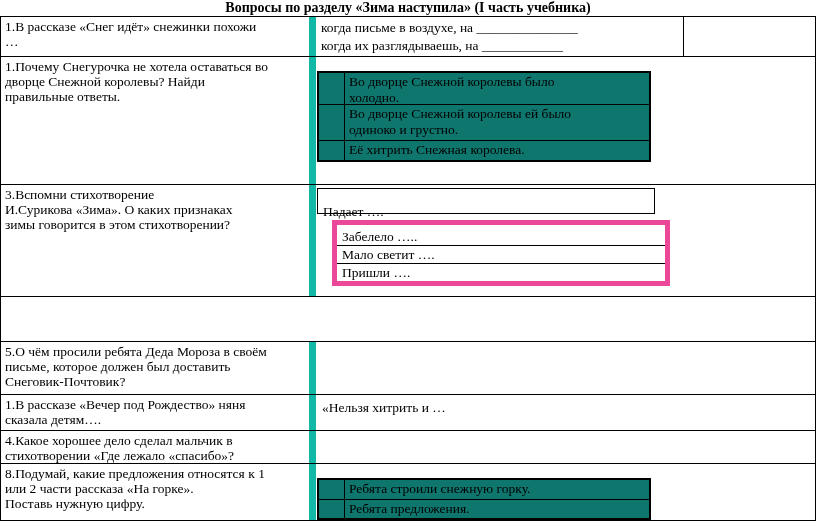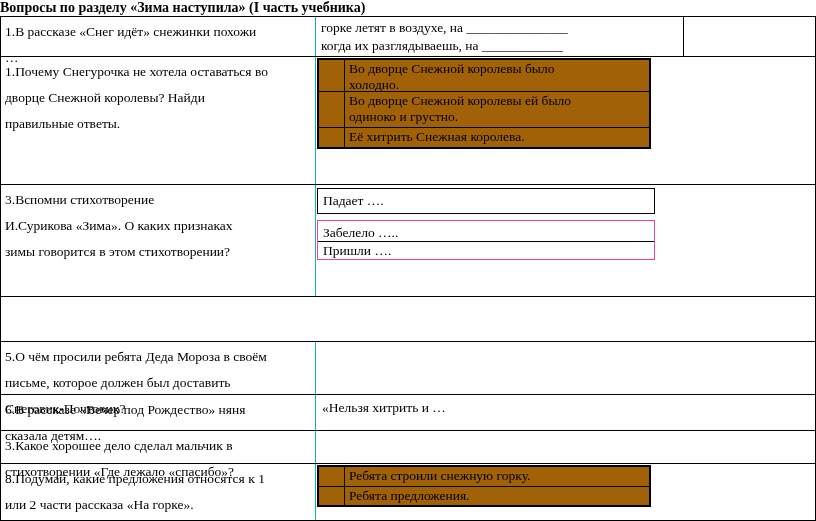--- a/index.html
+++ b/index.html
@@ -1,60 +1,60 @@
 <!DOCTYPE html>
 <html><head>
 <meta charset="utf-8">
 <style>
   *{box-sizing:border-box;margin:0;padding:0}
   html,body{width:816px;height:521px;background:#fff;overflow:hidden}
   body{font-family:"Liberation Serif","DejaVu Serif",serif;color:#000;font-size:13.5px}
-  .title{font-weight:bold;font-size:14px;line-height:16px;height:16px;text-align:left}
+  .title{font-weight:bold;font-size:14px;line-height:16px;height:16px;text-align:center}
   .table{width:816px;border:1px solid #000}
   .row{display:flex;border-bottom:1px solid #000;width:100%}
   .row:last-child{border-bottom:none}
-  .qcell{width:315px;min-width:315px;border-right:1px solid #14b8a6;padding:2px 3px 0 4px;line-height:26px;white-space:pre-line}
+  .qcell{width:315px;min-width:315px;border-right:7px solid #14b8a6;padding:2px 3px 0 4px;line-height:15px;white-space:pre-line}
   .acell{flex:1;position:relative}
   .r1{height:40px}
   .r2{height:128px}
   .r3{height:112px}
   .r4{height:45px}
   .r5{height:53px}
   .r6{height:36px}
   .r7{height:33px}
   .r8{height:56px}
   .r1box{width:368px;height:100%;border-right:1px solid #000;padding:2px 0 0 5px;line-height:18px}
-  .nested{border:2px solid #000;width:334px;margin:1px 0 0 1px;background:#a16207}
+  .nested{border:2px solid #000;width:334px;margin:14px 0 0 1px;background:#0f766e}
   .nrow{display:flex;border-bottom:1px solid #000}
   .nrow:last-child{border-bottom:none}
   .ncheck{width:26px;min-width:26px;border-right:1px solid #000}
   .ntext{padding:1px 4px 0 4px;line-height:16px;white-space:pre-line;flex:1}
   .n2a{height:32px}.n2b{height:36px}.n2c{height:36px}.n2d{height:19px}
   .n8a{height:20px}.n8b{height:18px}
-  .box1{margin:3px 16px 0 1px;width:338px;border:1px solid #000;height:26px;padding:3px 0 0 5px;line-height:17px}
-  .group{margin:6px 0 0 1px;width:338px;border:1px solid #ec4899}
+  .box1{margin:3px 16px 0 1px;width:338px;border:1px solid #000;height:26px;padding:14px 0 0 5px;line-height:17px}
+  .group{margin:6px 0 0 16px;width:338px;border:5px solid #ec4899}
   .grow{border-bottom:1px solid #000;padding:0 0 0 5px;line-height:17px}
   .grow:last-child{border-bottom:none}
   .ga{height:21px;padding-top:3px}.gb{height:18px}.gc{height:18px}.gd{height:17px}
   .ans6{padding:4px 0 0 6px;line-height:17px}
 </style>
 </head>
 <body>
 
 <div class="page">
   <div class="title">Вопросы по разделу «Зима наступила» (I часть учебника)</div>
 
   <div class="table">
 
     <div class="row r1">
       <div class="qcell">1.В рассказе «Снег идёт» снежинки похожи
 …</div>
       <div class="acell">
         <div class="r1box">
-          <div>горке летят в воздухе, на _______________</div>
+          <div>когда письме в воздухе, на _______________</div>
           <div>когда их разглядываешь, на ____________</div>
         </div>
       </div>
     </div>
 
     <div class="row r2">
       <div class="qcell">1.Почему Снегурочка не хотела оставаться во
 дворце Снежной королевы? Найди
 правильные ответы.</div>
       <div class="acell">
@@ -78,46 +78,47 @@
     </div>
 
     <div class="row r3">
       <div class="qcell">3.Вспомни стихотворение
 И.Сурикова «Зима». О каких признаках
 зимы говорится в этом стихотворении?</div>
       <div class="acell">
         <div class="box1">Падает ….</div>
         <div class="group">
           <div class="grow ga">Забелело …..</div>
+          <div class="grow gc">Мало светит ….</div>
           <div class="grow gd">Пришли ….</div>
         </div>
       </div>
     </div>
 
     <div class="row r4">
       <div class="acell"></div>
     </div>
 
     <div class="row r5">
       <div class="qcell">5.О чём просили ребята Деда Мороза в своём
 письме, которое должен был доставить
 Снеговик-Почтовик?</div>
       <div class="acell"></div>
     </div>
 
     <div class="row r6">
-      <div class="qcell">6.В рассказе «Вечер под Рождество» няня
+      <div class="qcell">1.В рассказе «Вечер под Рождество» няня
 сказала детям….</div>
       <div class="acell">
         <div class="ans6">«Нельзя хитрить и …</div>
       </div>
     </div>
 
     <div class="row r7">
-      <div class="qcell">3.Какое хорошее дело сделал мальчик в
+      <div class="qcell">4.Какое хорошее дело сделал мальчик в
 стихотворении «Где лежало «спасибо»?</div>
       <div class="acell"></div>
     </div>
 
     <div class="row r8">
       <div class="qcell">8.Подумай, какие предложения относятся к 1
 или 2 части рассказа «На горке».
 Поставь нужную цифру.</div>
       <div class="acell">
         <div class="nested">

